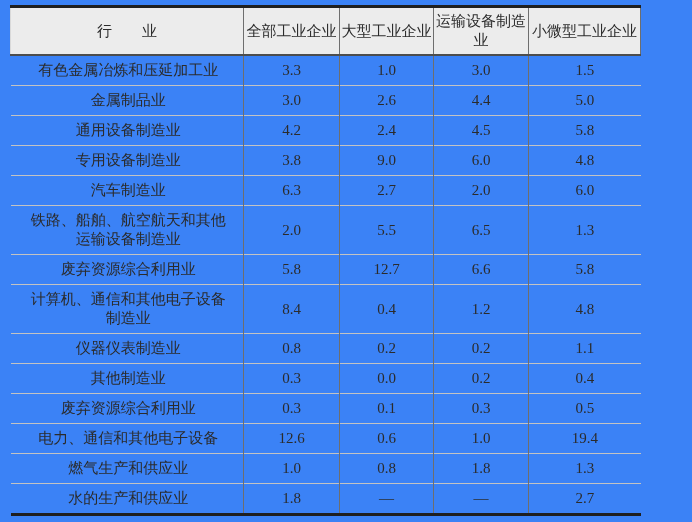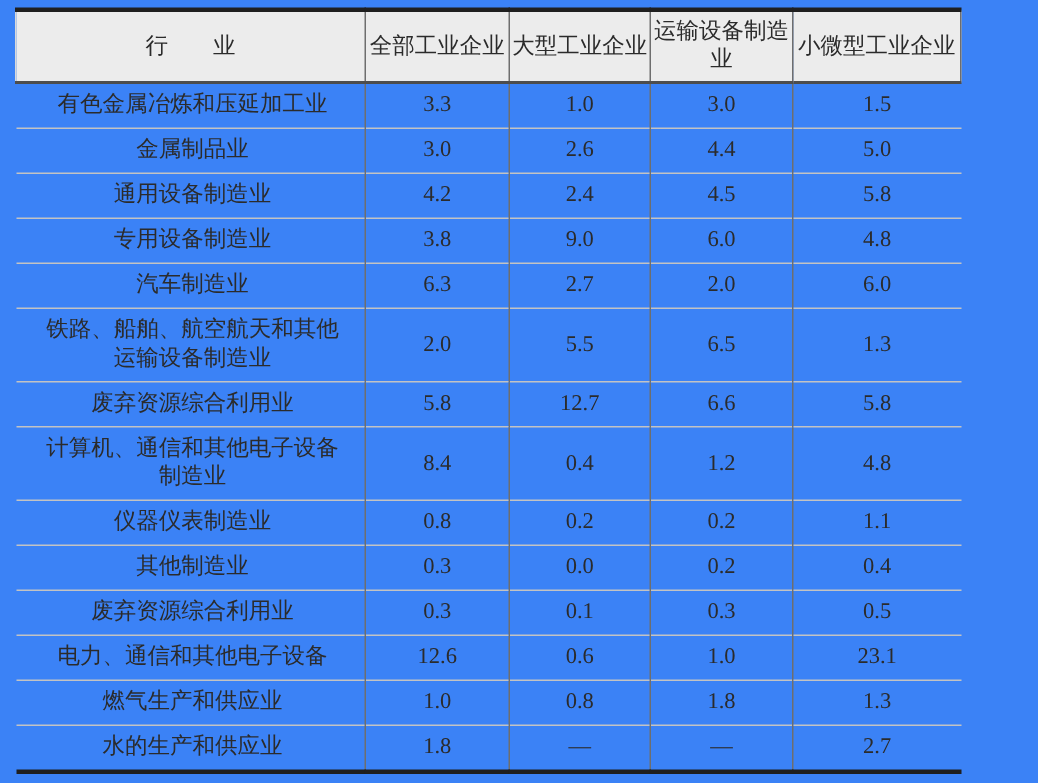--- a/index.html
+++ b/index.html
@@ -174,21 +174,21 @@
           <td class="val">0.3</td>
           <td class="val">0.1</td>
           <td class="val">0.3</td>
           <td class="val">0.5</td>
         </tr>
         <tr>
           <td class="industry">电力、通信和其他电子设备</td>
           <td class="val">12.6</td>
           <td class="val">0.6</td>
           <td class="val">1.0</td>
-          <td class="val">23.1</td>
+          <td class="val">19.4</td>
         </tr>
         <tr>
           <td class="industry">燃气生产和供应业</td>
           <td class="val">1.0</td>
           <td class="val">0.8</td>
           <td class="val">1.8</td>
           <td class="val">1.3</td>
         </tr>
         <tr>
           <td class="industry">水的生产和供应业</td>

